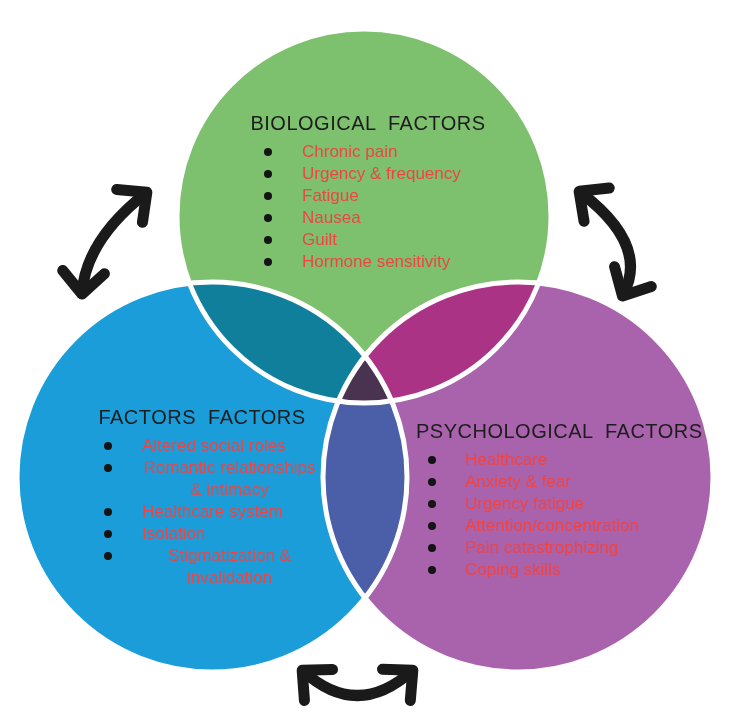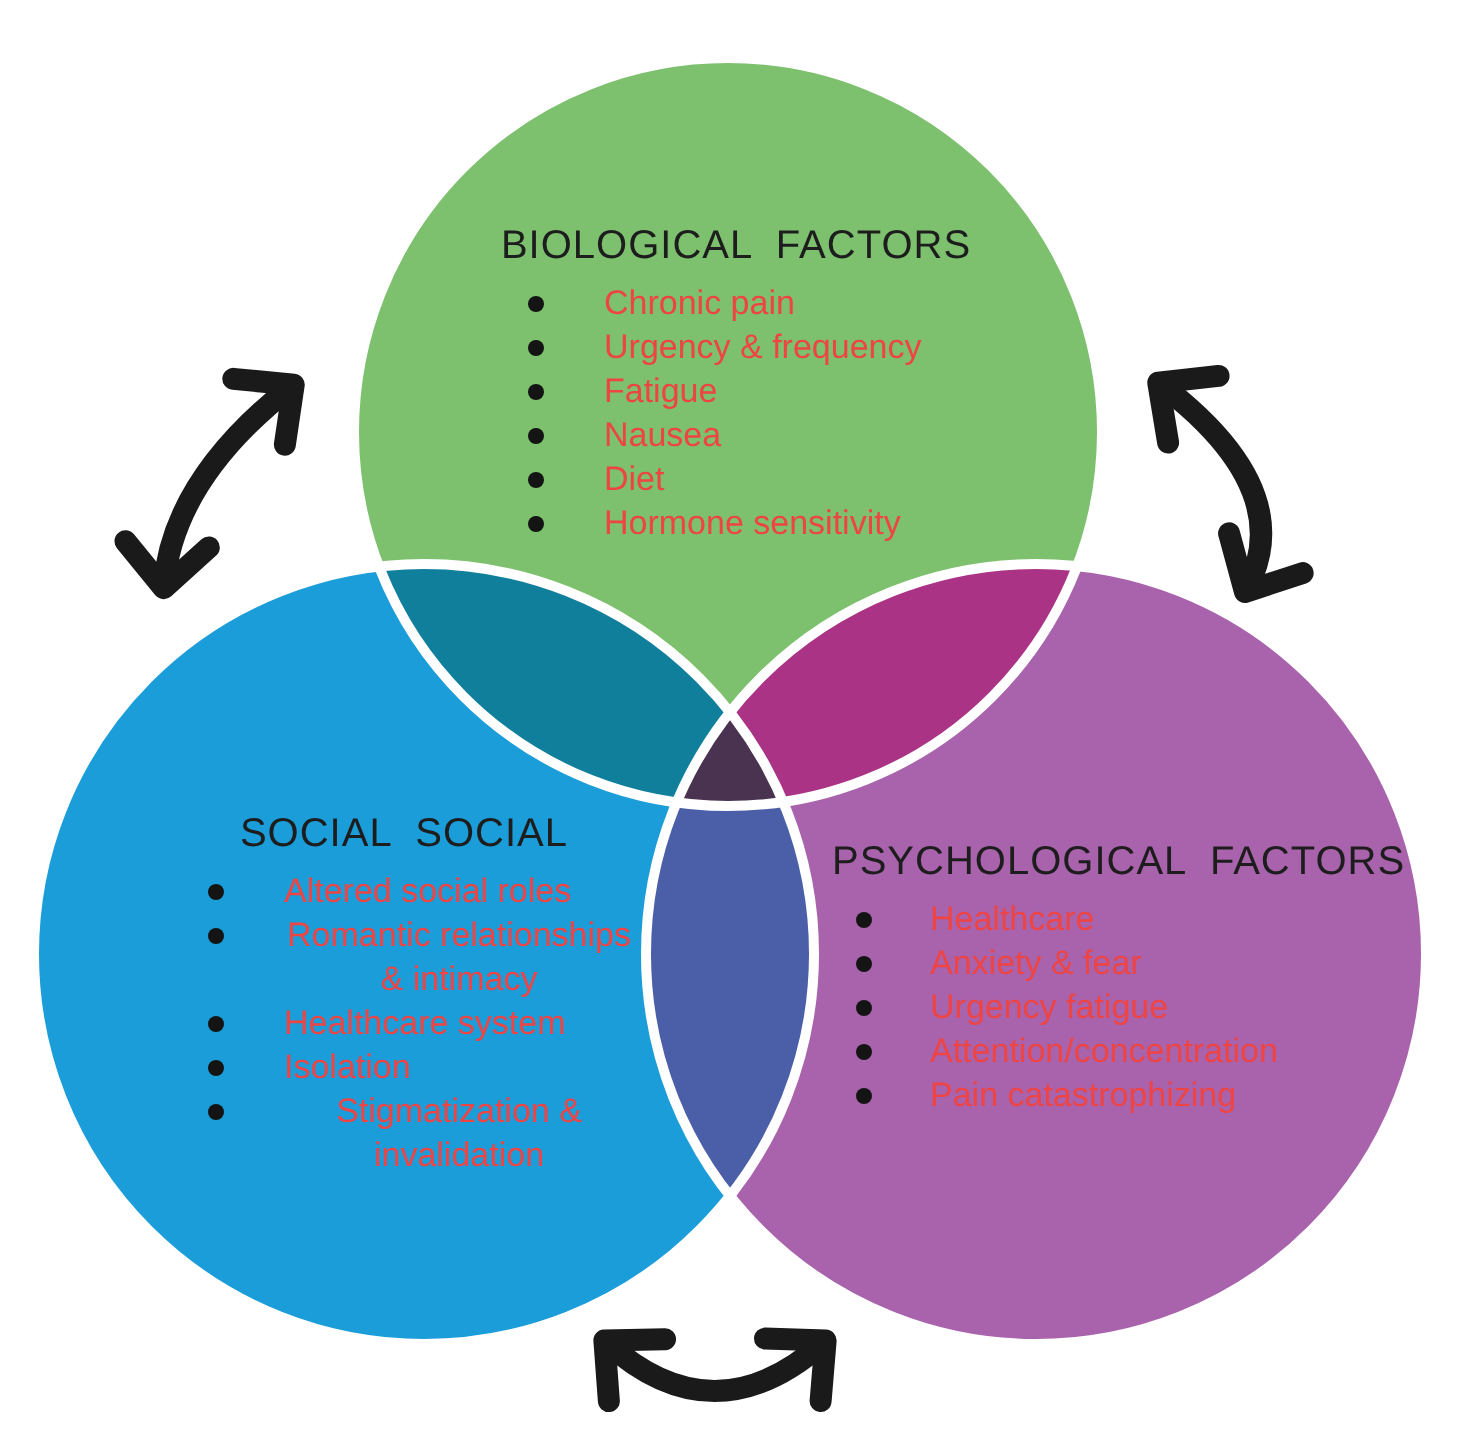--- a/index.html
+++ b/index.html
@@ -109,31 +109,31 @@
       <li>
           <span class="dot"></span>
           <span class="itxt">Fatigue</span>
         </li>
       <li>
           <span class="dot"></span>
           <span class="itxt">Nausea</span>
         </li>
       <li>
           <span class="dot"></span>
-          <span class="itxt">Diet</span>
+          <span class="itxt">Guilt</span>
         </li>
       <li>
           <span class="dot"></span>
           <span class="itxt">Hormone sensitivity</span>
         </li>
     </ul>
   </div>
 
   <div class="label-block" id="soc-block">
-    <h2 class="vtitle">SOCIAL SOCIAL</h2>
+    <h2 class="vtitle">FACTORS FACTORS</h2>
     <ul class="vlist">
       <li>
           <span class="dot"></span>
           <span class="itxt">Altered social roles</span>
         </li>
       <li>
           <span class="dot"></span>
           <span class="itxt">Romantic relationships &amp; intimacy</span>
         </li>
       <li>
@@ -167,16 +167,20 @@
           <span class="itxt">Urgency fatigue</span>
         </li>
       <li>
           <span class="dot"></span>
           <span class="itxt">Attention/concentration</span>
         </li>
       <li>
           <span class="dot"></span>
           <span class="itxt">Pain catastrophizing</span>
         </li>
+      <li>
+          <span class="dot"></span>
+          <span class="itxt">Coping skills</span>
+        </li>
     </ul>
   </div>
 
 </div>
 
 </body></html>

